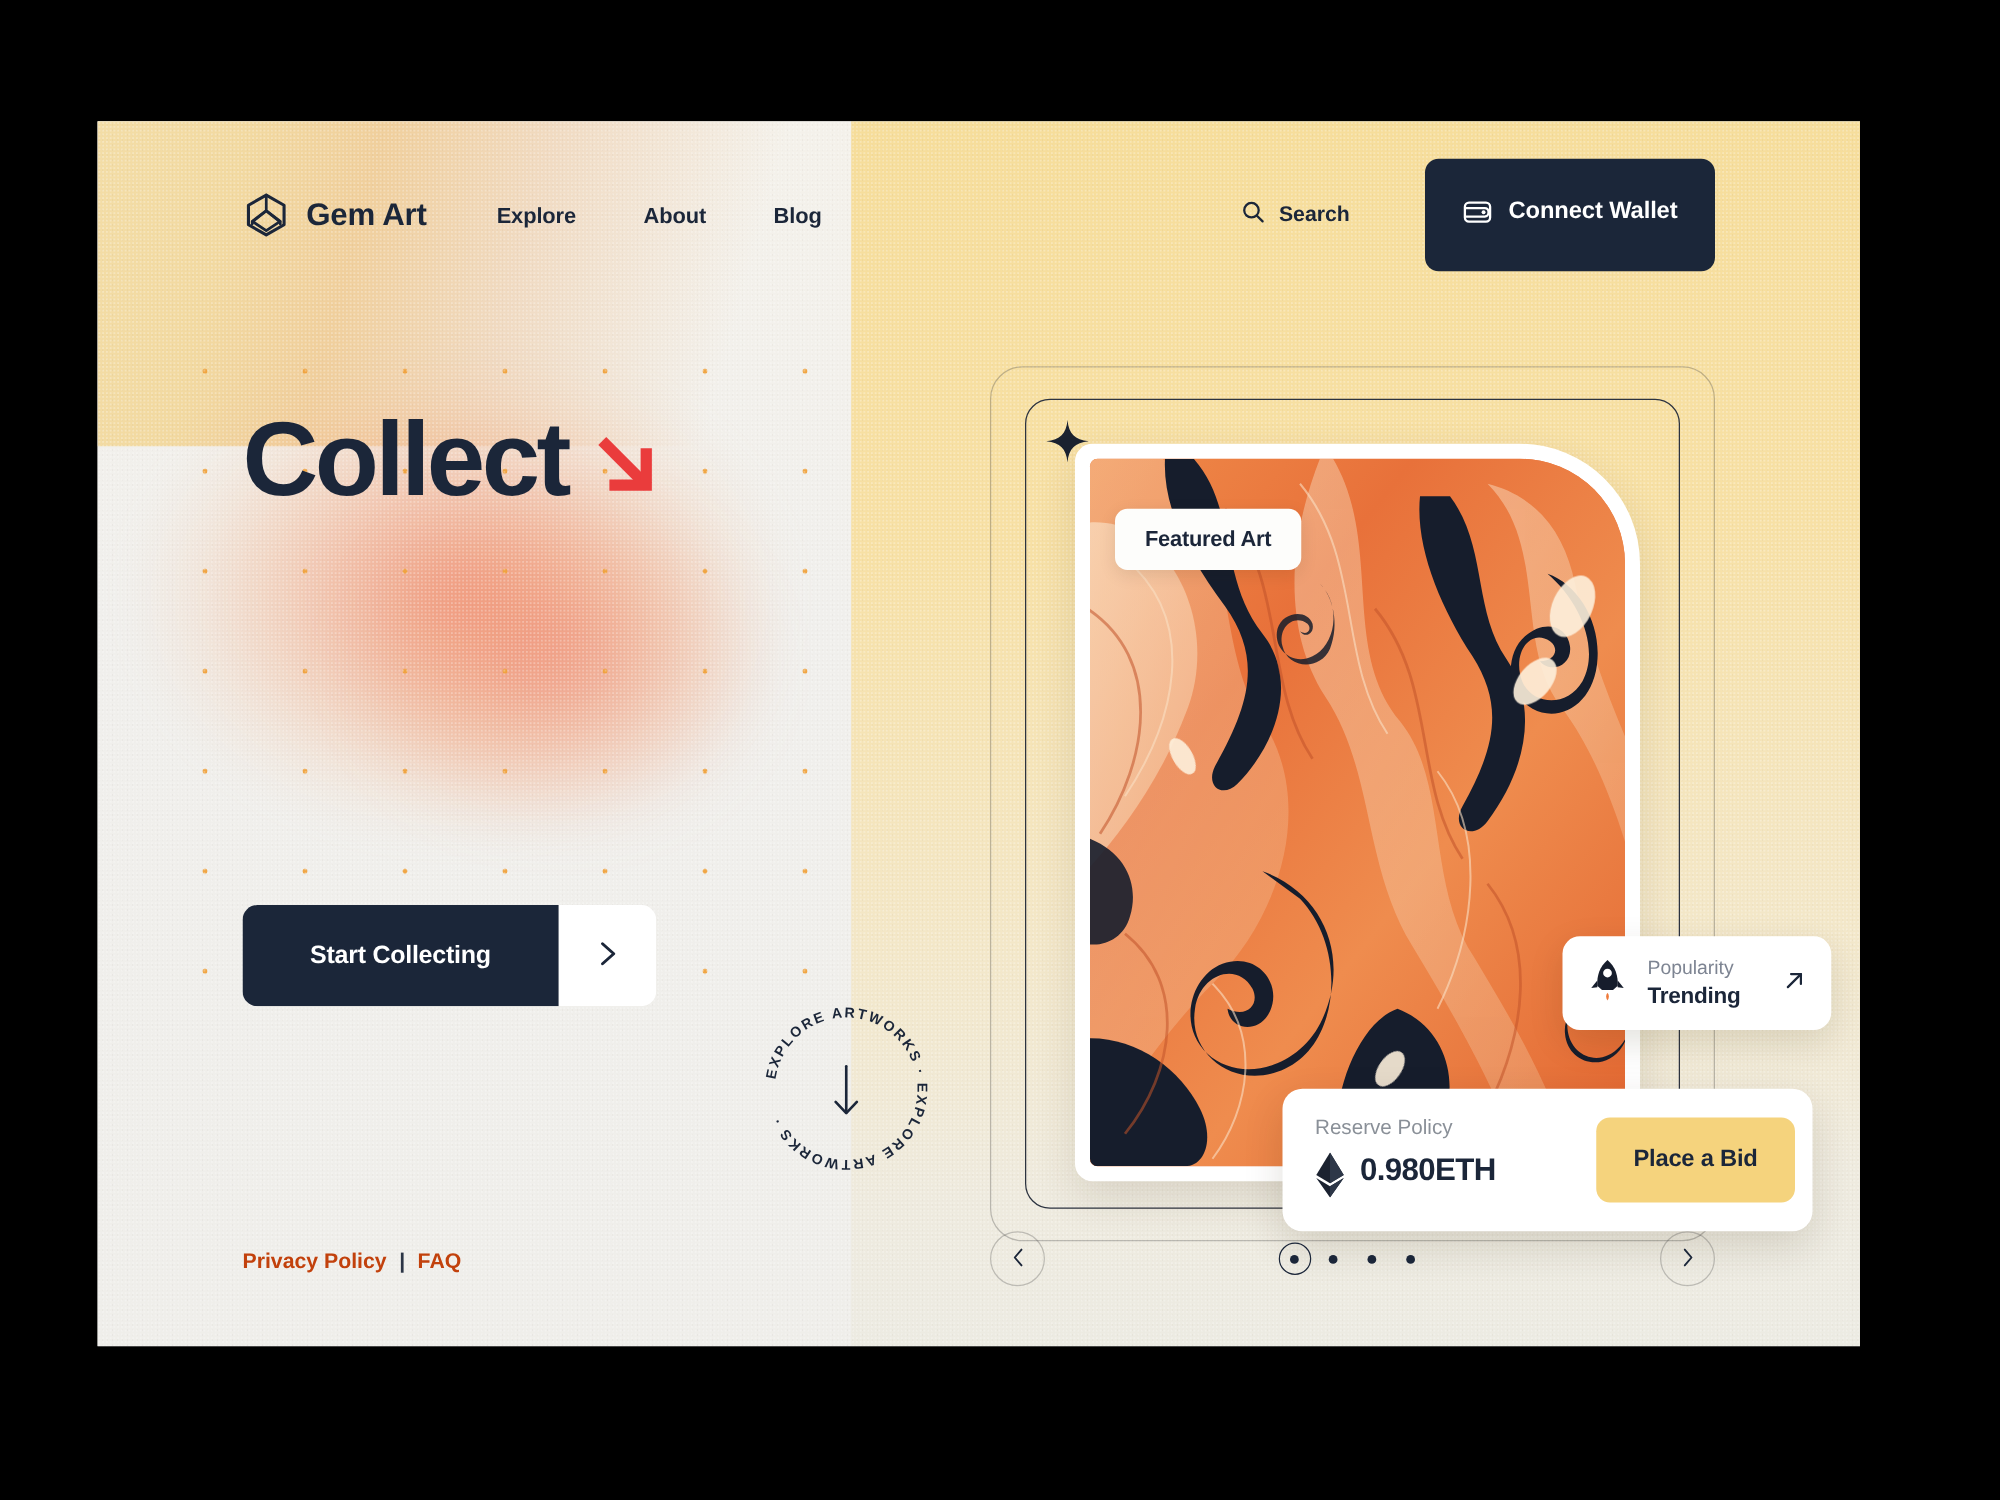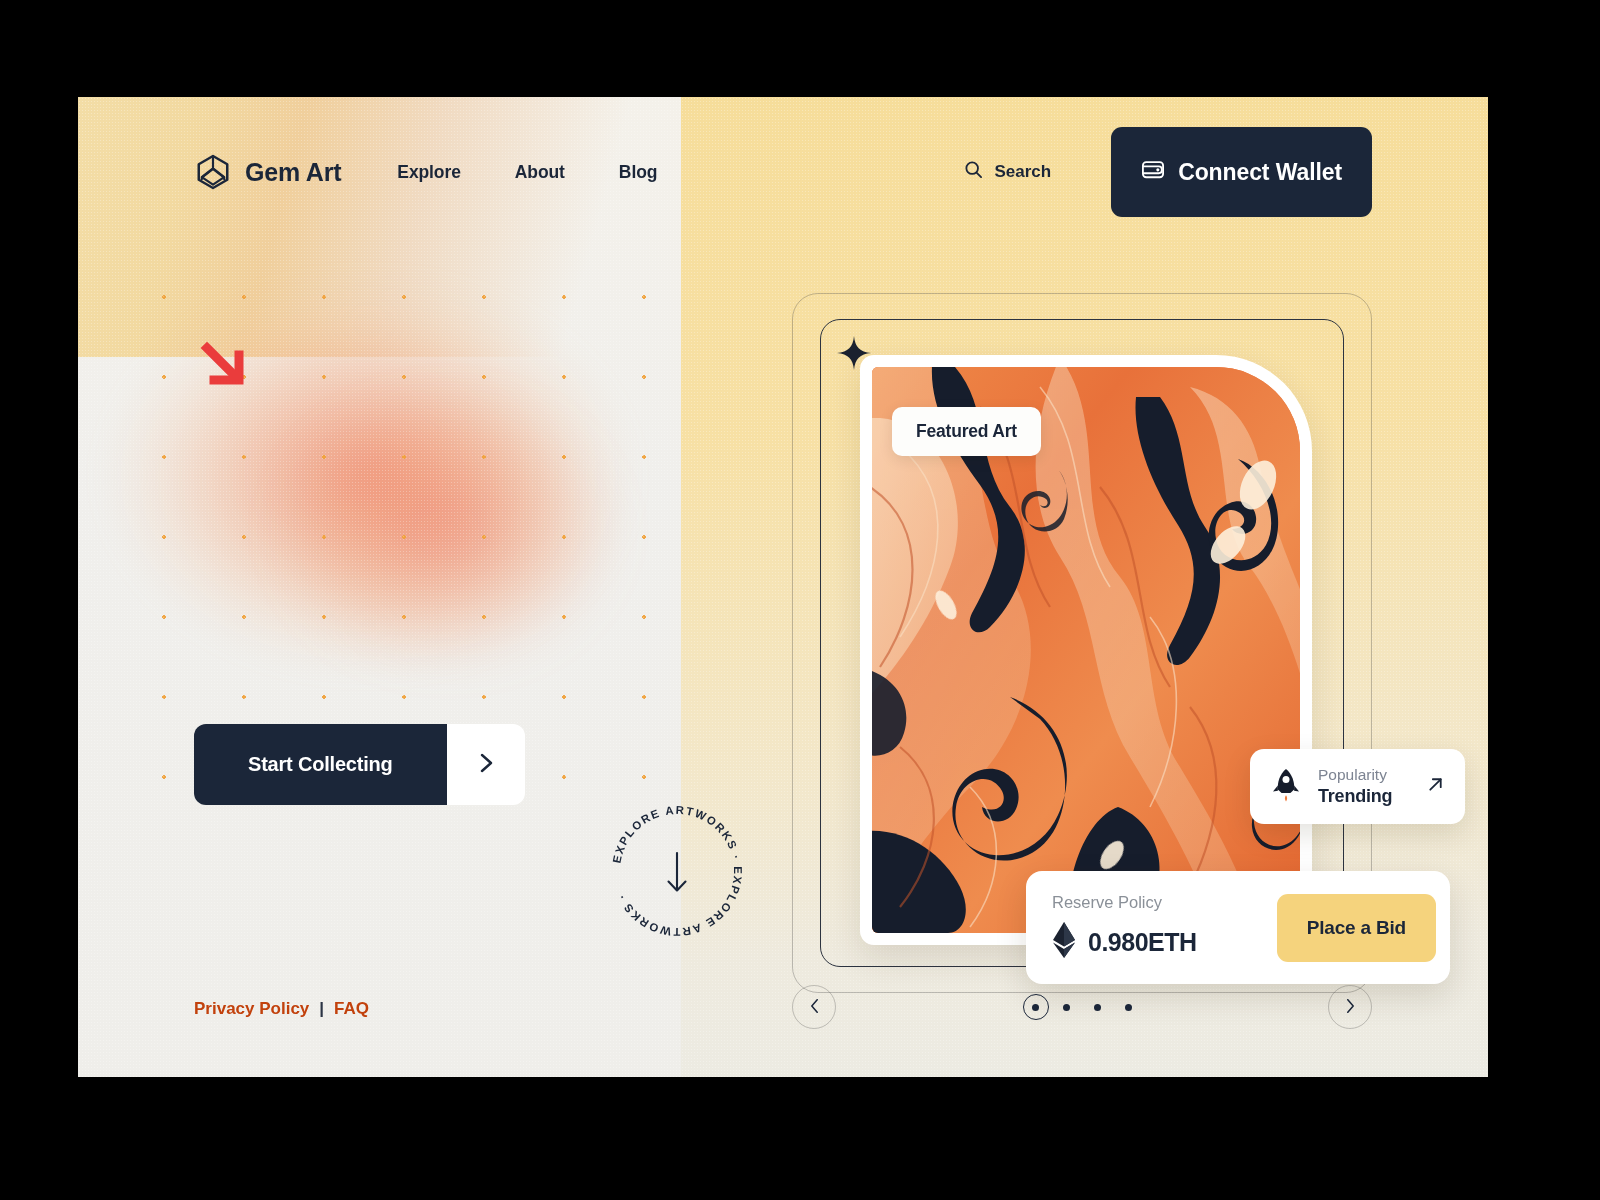--- a/index.html
+++ b/index.html
@@ -123,23 +123,23 @@
   .header-right {
     margin-left: auto;
     display: flex; align-items: center; gap: 60px;
   }
   .search {
     display: flex; align-items: center; gap: 11px;
     font-size: 17px; font-weight: 700; color: #1b2639;
     cursor: pointer;
   }
   .connect-btn {
-    display: flex; align-items: center; gap: 13px;
+    display: flex; gap: 13px;
     background: #1b2639; color: #ffffff;
-    font-size: 23px; font-weight: 700;
+    font-size: 19px; font-weight: 700;
     padding: 31px 30px;
     border: none; border-radius: 11px;
     cursor: pointer;
     font-family: inherit;
     letter-spacing: -.1px;
   }
 
   
   .hero {
     position: absolute;
@@ -306,21 +306,21 @@
     width: 424px;
     background: #ffffff;
     border-radius: 16px;
     padding: 22px 14px 22px 26px;
     display: flex; align-items: center;
     z-index: 7;
     box-shadow: 0 12px 32px rgba(50,35,10,.14);
   }
   .bid-left { display: flex; flex-direction: column; gap: 10px; }
   .bid-label { font-size: 16.5px; color: #8a9098; font-weight: 400; }
-  .bid-price-row { display: flex; align-items: center; gap: 12px; }
+  .bid-price-row { display: flex; align-items: flex-start; gap: 12px; }
   .bid-price { font-size: 25px; font-weight: 700; color: #1b2639; letter-spacing: -.5px; }
   .bid-btn {
     margin-left: auto;
     background: #f5d37d;
     color: #1b2639;
     font-size: 19px; font-weight: 700;
     border: none; border-radius: 11px;
     padding: 23px 30px;
     cursor: pointer;
     font-family: inherit;
@@ -419,20 +419,21 @@
         </span>
         <span>Connect Wallet</span>
       </button>
 
     </div>
   </header>
 
   <section class="hero">
     <h1 class="headline">
       <span class="l1">
+        <span>Collect</span>
         <span>
           <svg class="arrow-dr" viewBox="0 0 58 58" fill="none">
             <path d="M13 13 L43 43" stroke="#ea3c3c" stroke-width="9" stroke-linecap="square"></path>
             <path d="M45 20 L45 45 L20 45" stroke="#ea3c3c" stroke-width="9" stroke-linecap="square" stroke-linejoin="miter" fill="none"></path>
           </svg>
         </span>
       </span>
     </h1>
   </section>
 

